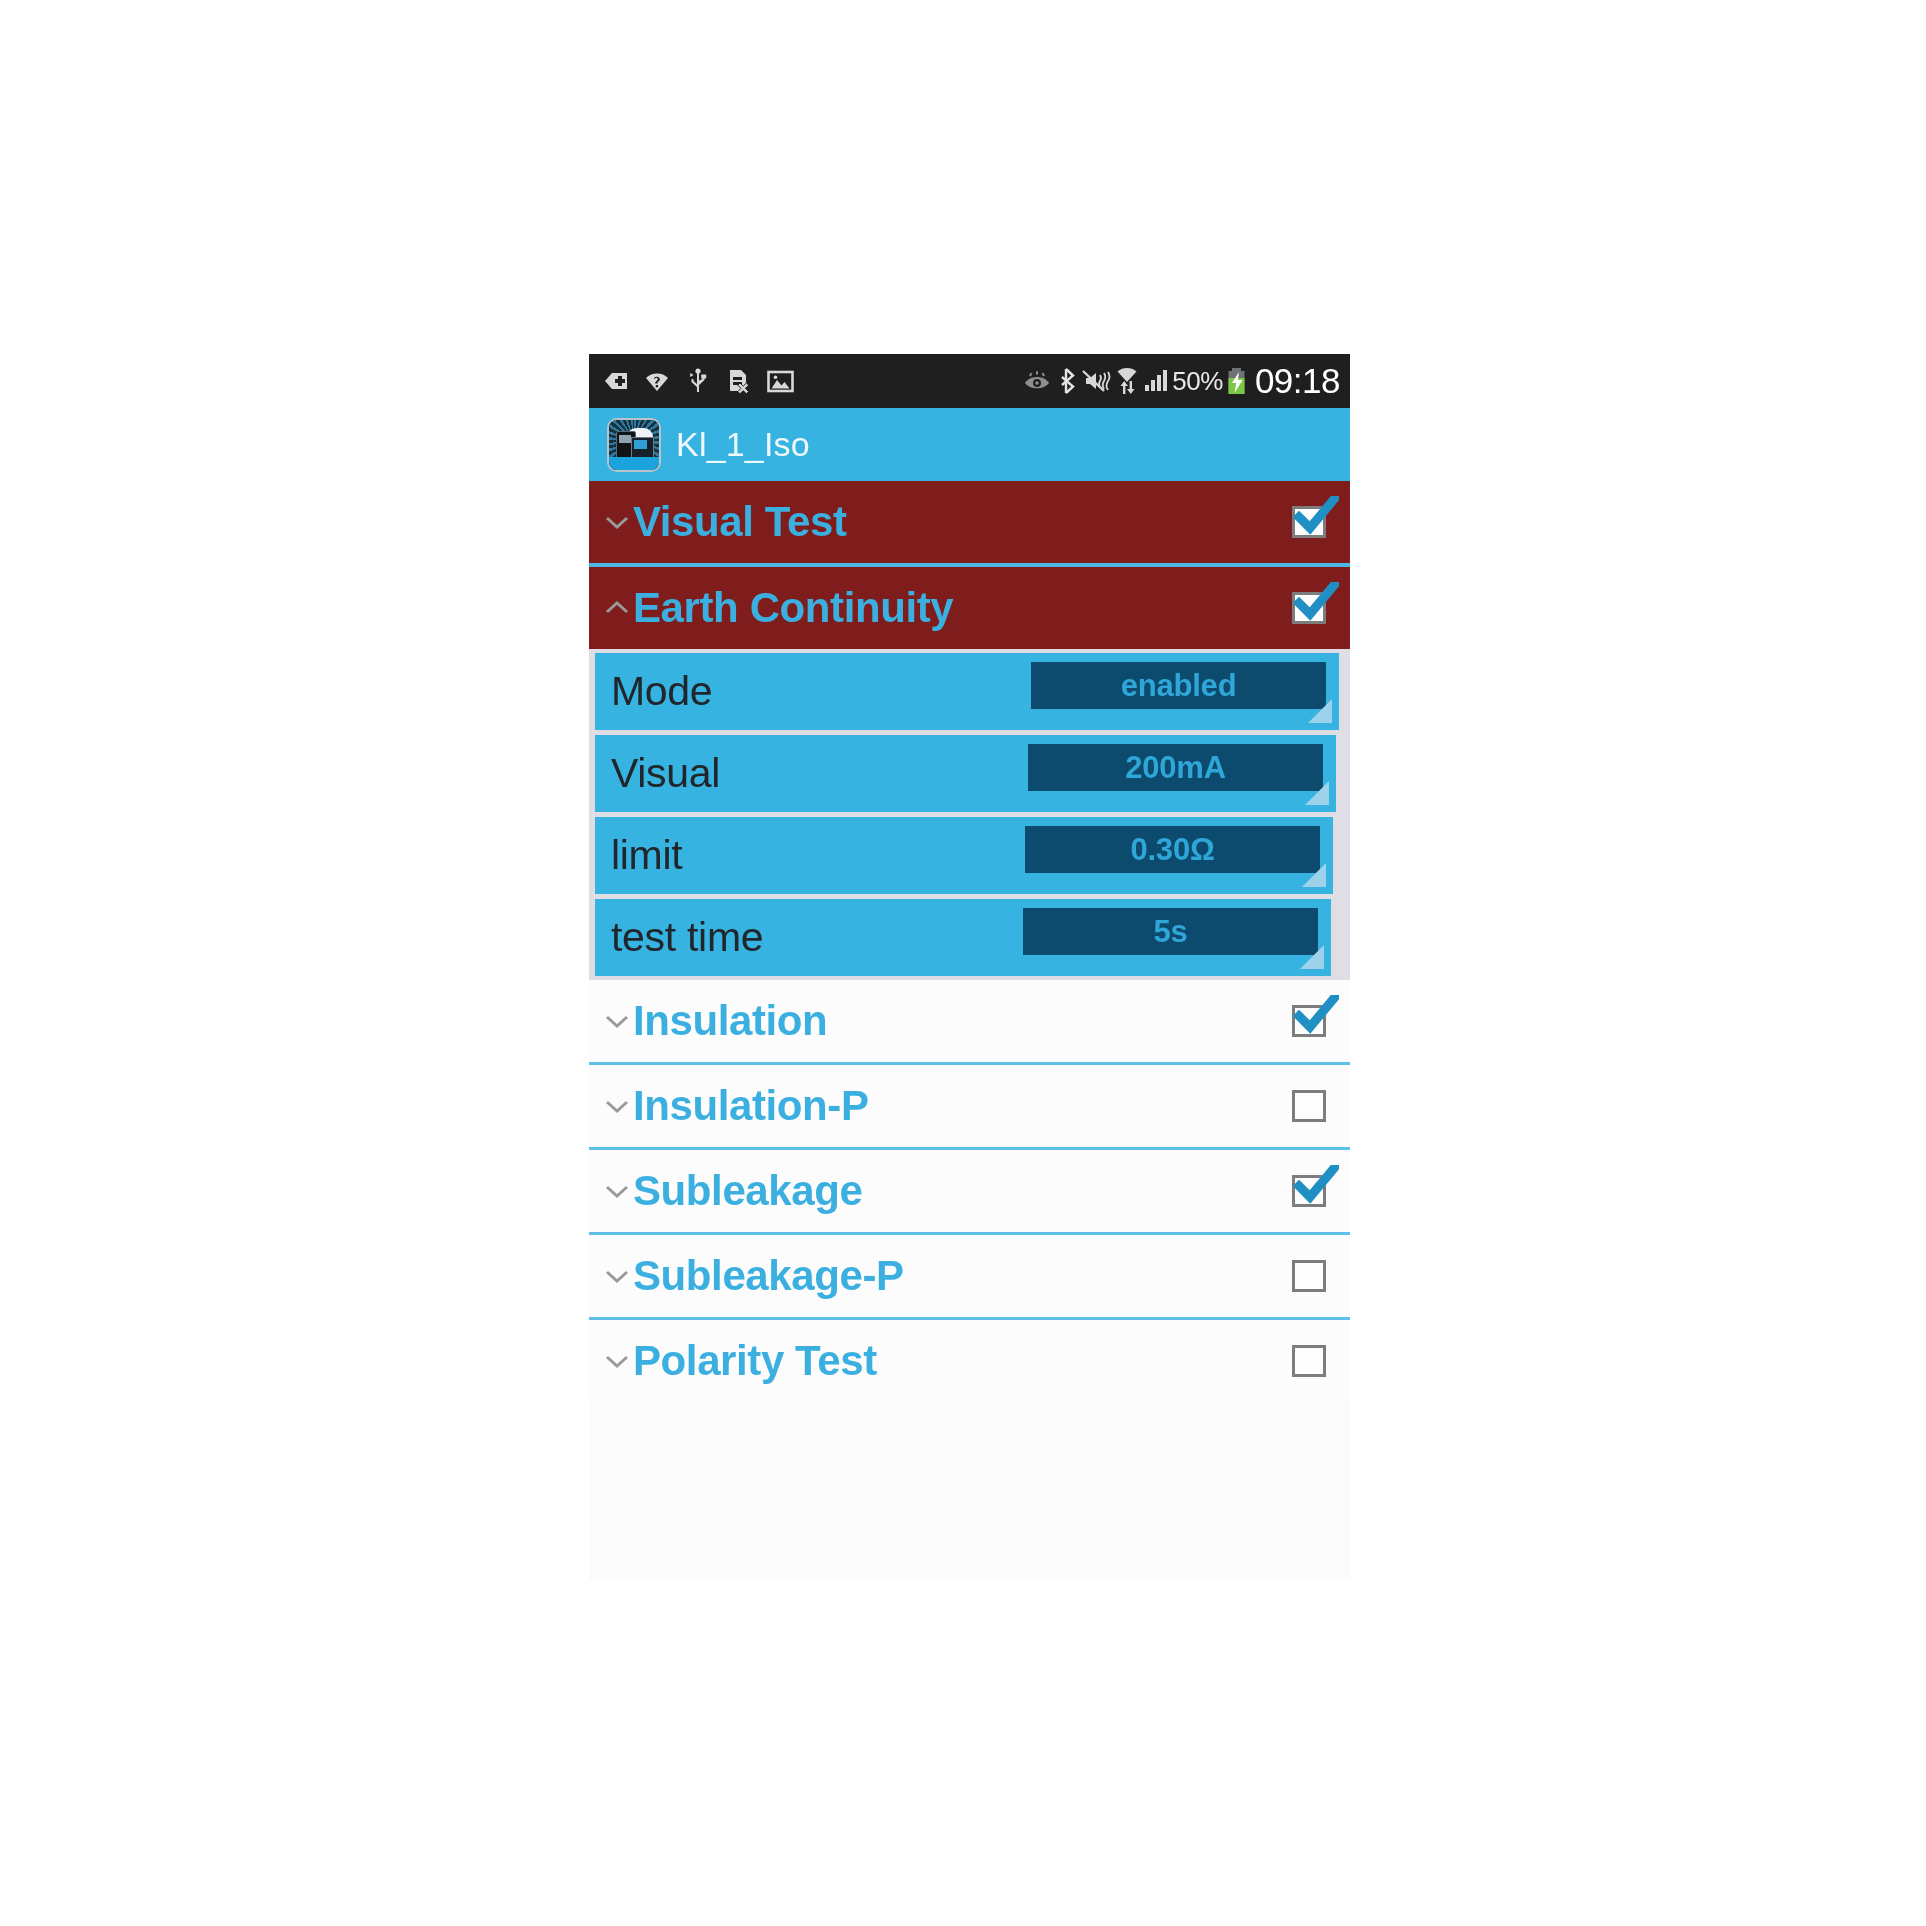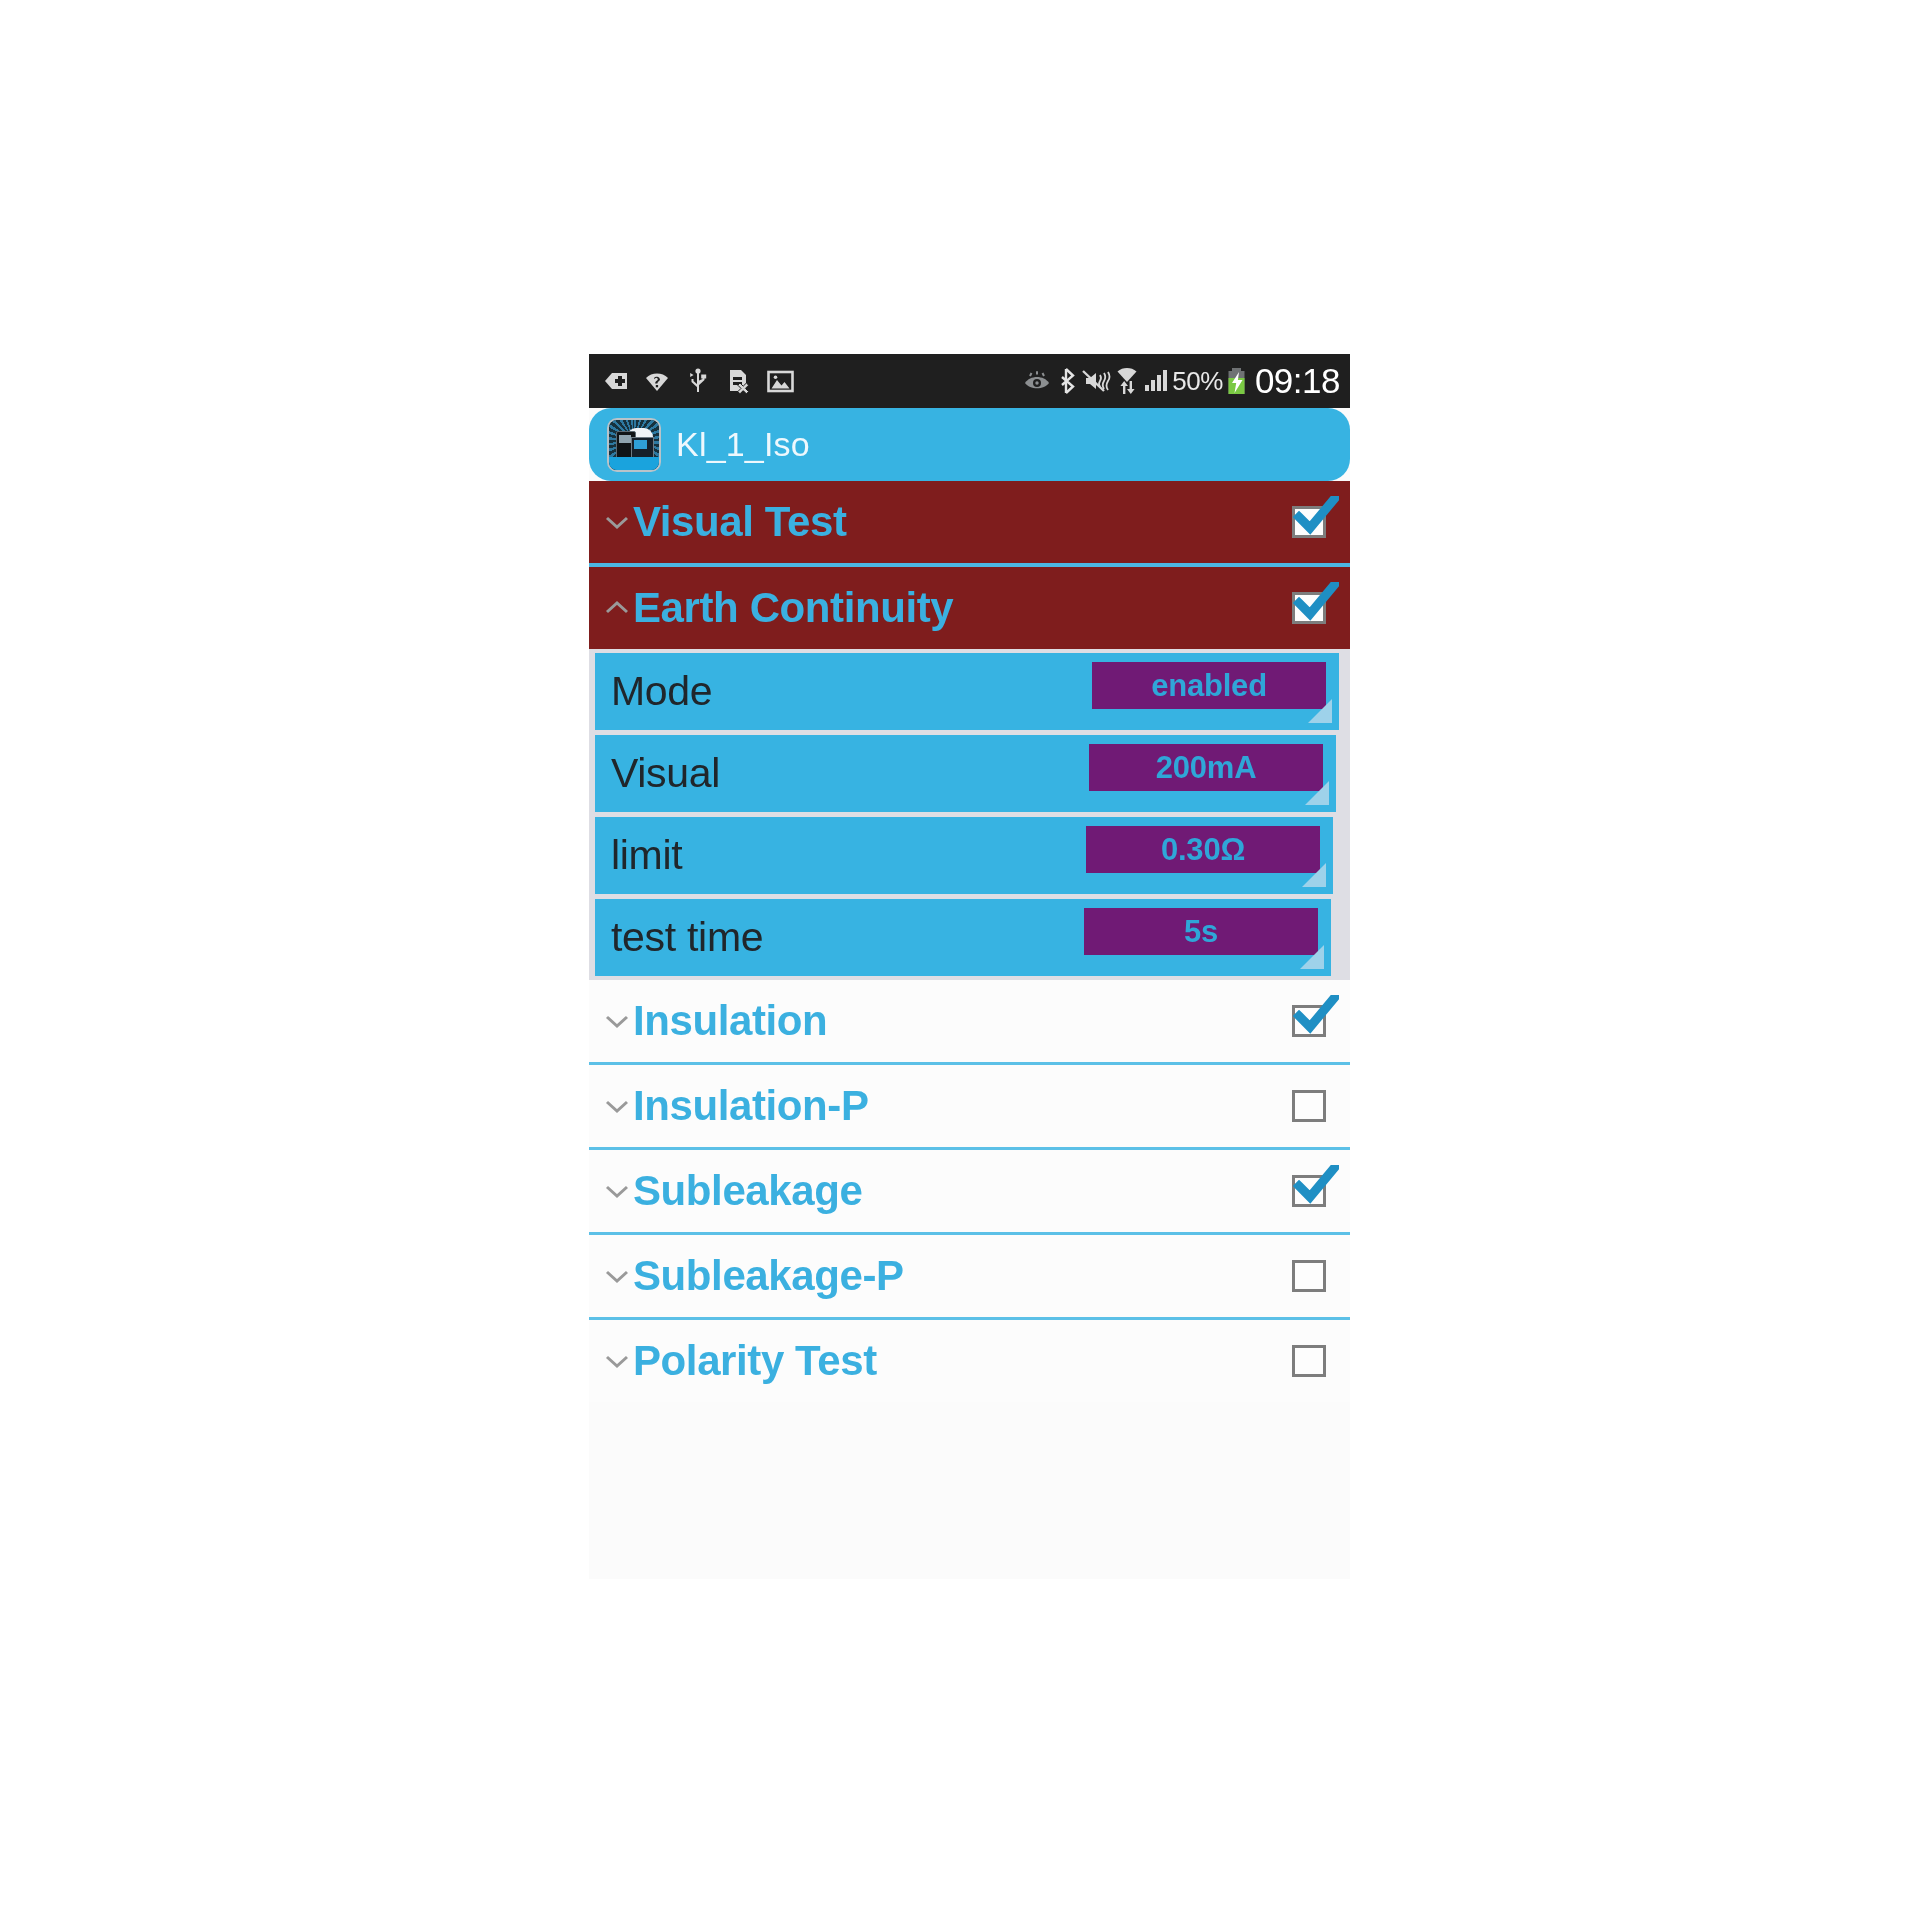--- a/index.html
+++ b/index.html
@@ -67,21 +67,20 @@
   }
 
   
   .appbar {
     height: 73px;
     background: #37b3e2;
     display: flex;
     align-items: center;
     padding-left: 18px;
     box-sizing: border-box;
-    border-radius: 22px;
   }
   .app-icon {
     width: 54px;
     height: 54px;
     border-radius: 10px;
     position: relative;
     overflow: hidden;
     background: #0f1316;
     border: 2px solid #b9c3c9;
     box-sizing: border-box;
@@ -226,23 +225,23 @@
     color: #20262b;
     font-size: 41px;
     font-family: "Liberation Sans", sans-serif;
     letter-spacing: -0.3px;
     white-space: nowrap;
   }
   .spin-box {
     position: absolute;
     right: 13px;
     top: 9px;
-    width: 234px;
+    width: 295px;
     height: 47px;
-    background: #701a75;
+    background: #0c4a6e;
     display: flex;
     align-items: center;
     justify-content: center;
   }
   .spin-value {
     color: #2fa6d8;
     font-size: 31px;
     font-weight: bold;
     font-family: "Liberation Sans", sans-serif;
     letter-spacing: -0.2px;

